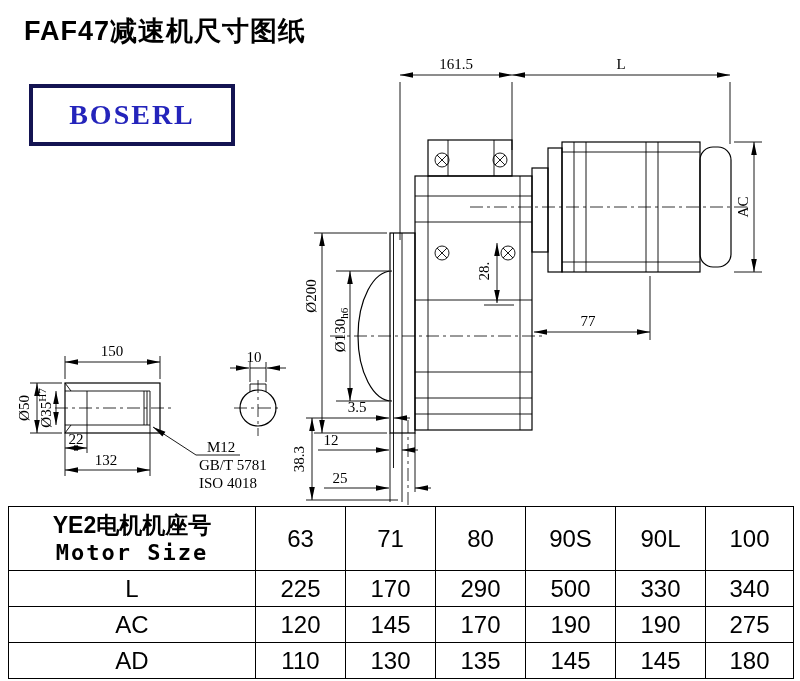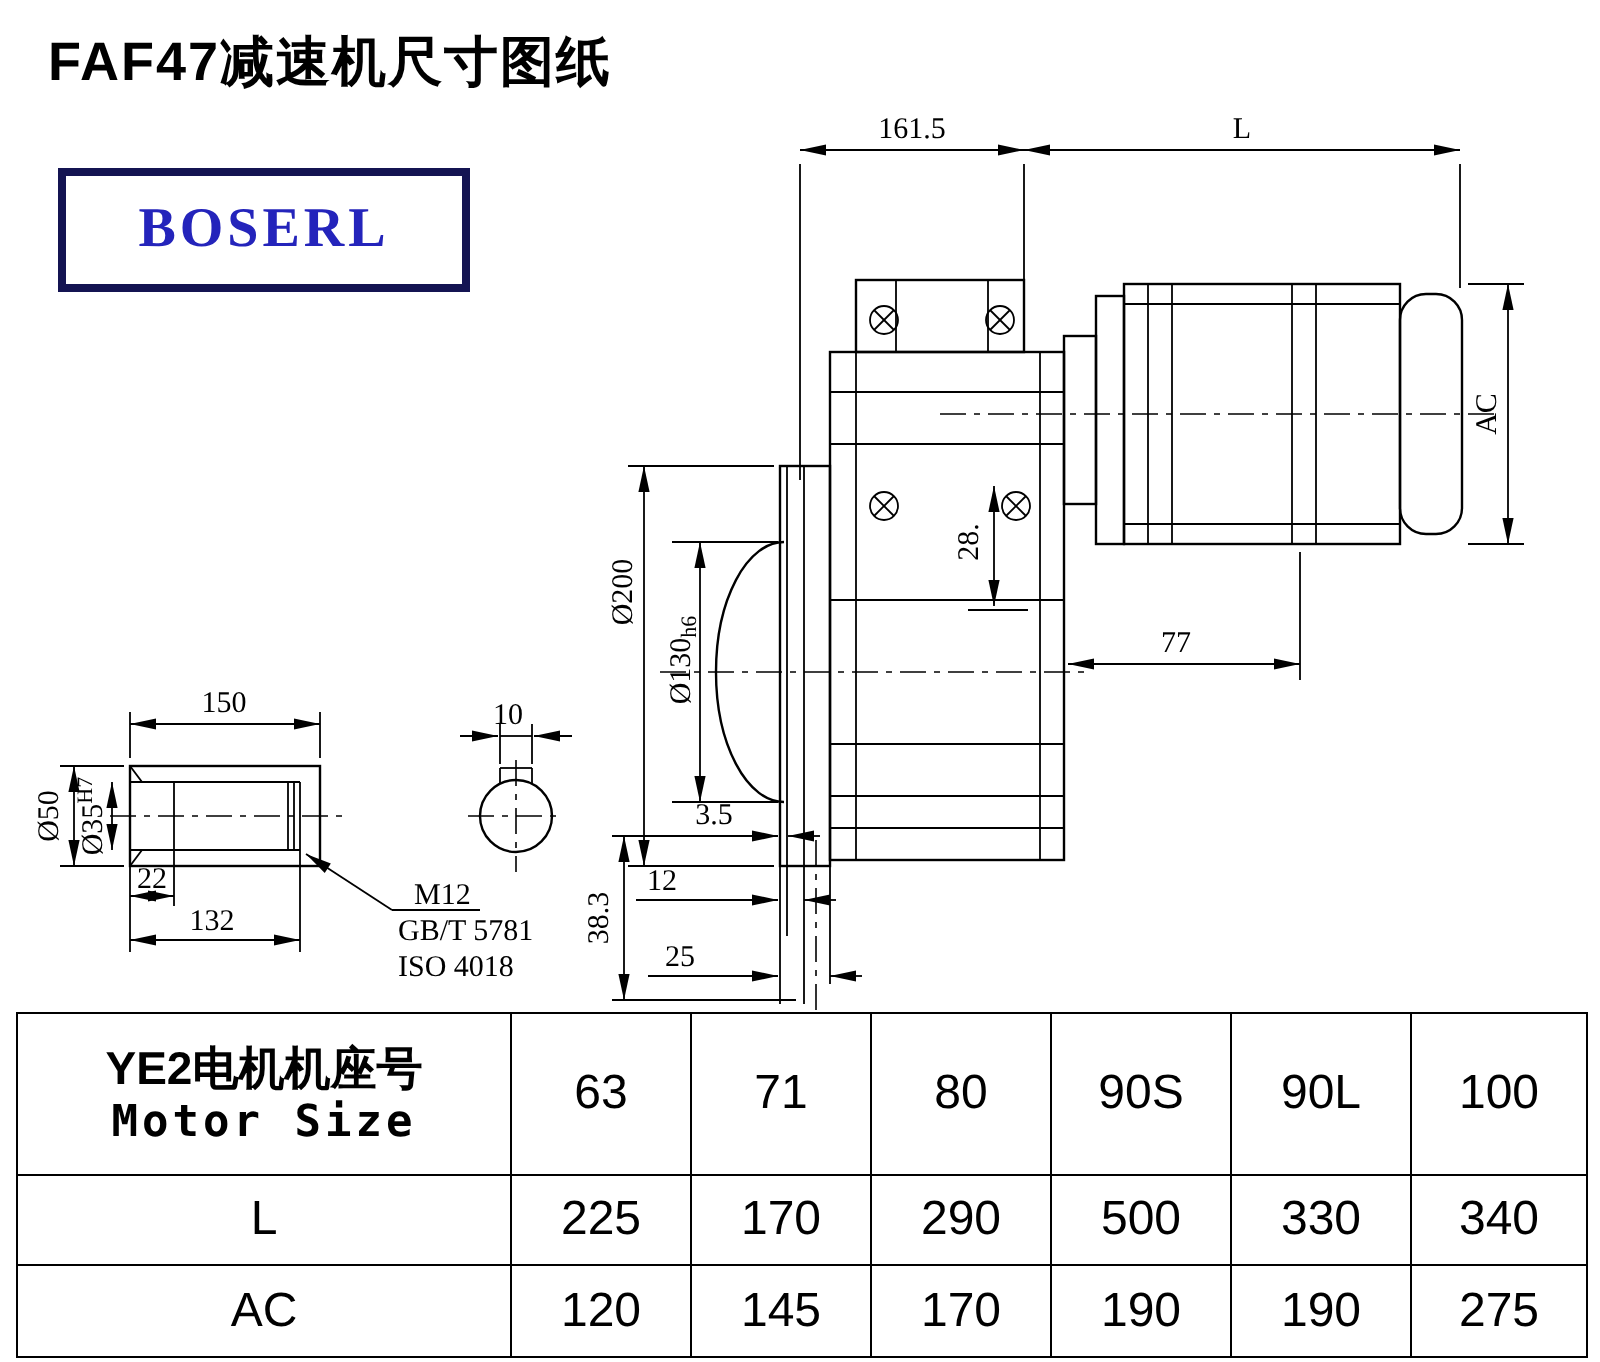--- a/index.html
+++ b/index.html
@@ -244,14 +244,23 @@
     </tr>
     <tr class="data-row">
       <td class="num">AC</td>
       <td class="num">120</td>
       <td class="num">145</td>
       <td class="num">170</td>
       <td class="num">190</td>
       <td class="num">190</td>
       <td class="num">275</td>
     </tr>
+    <tr class="data-row">
+      <td class="num">AD</td>
+      <td class="num">110</td>
+      <td class="num">130</td>
+      <td class="num">135</td>
+      <td class="num">145</td>
+      <td class="num">145</td>
+      <td class="num">180</td>
+    </tr>
   </tbody>
 </table>
 
 </body></html>

